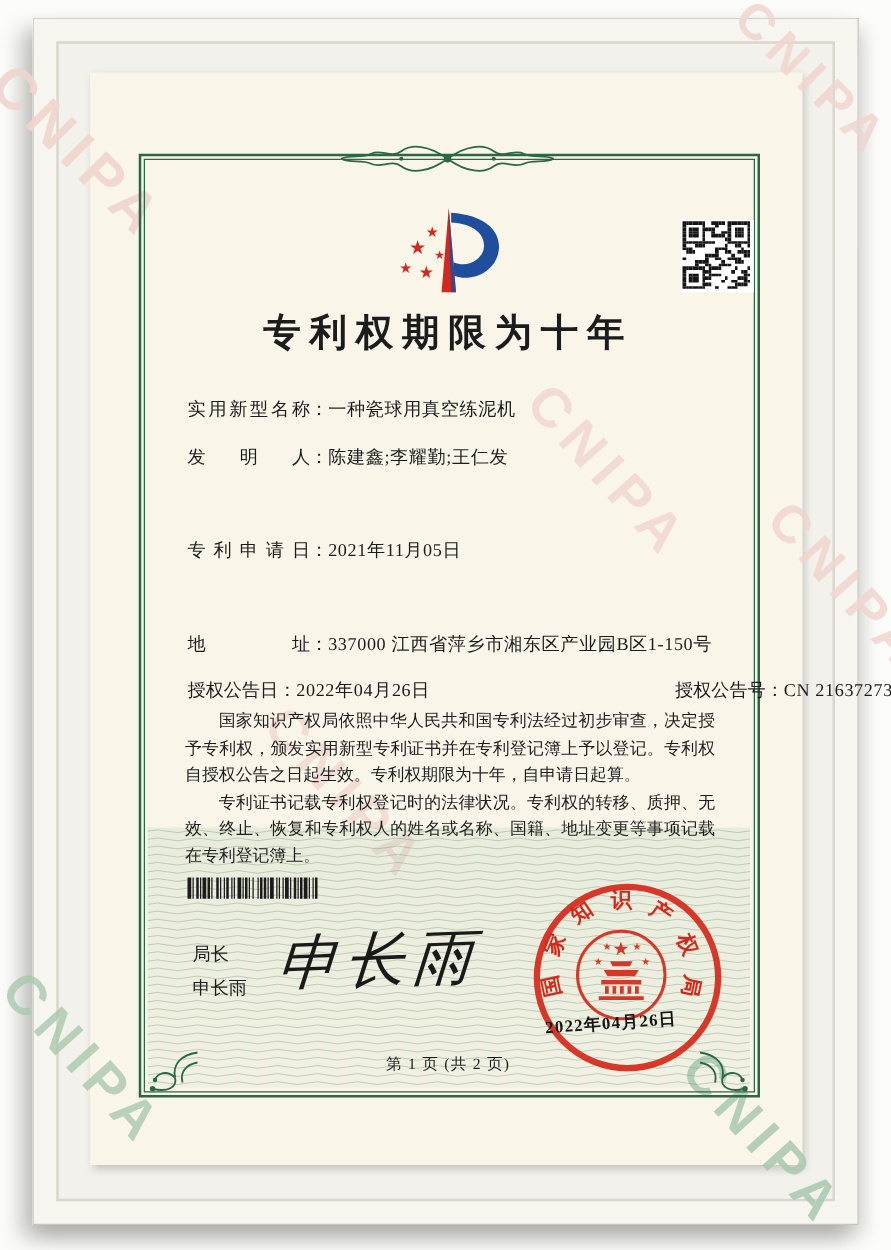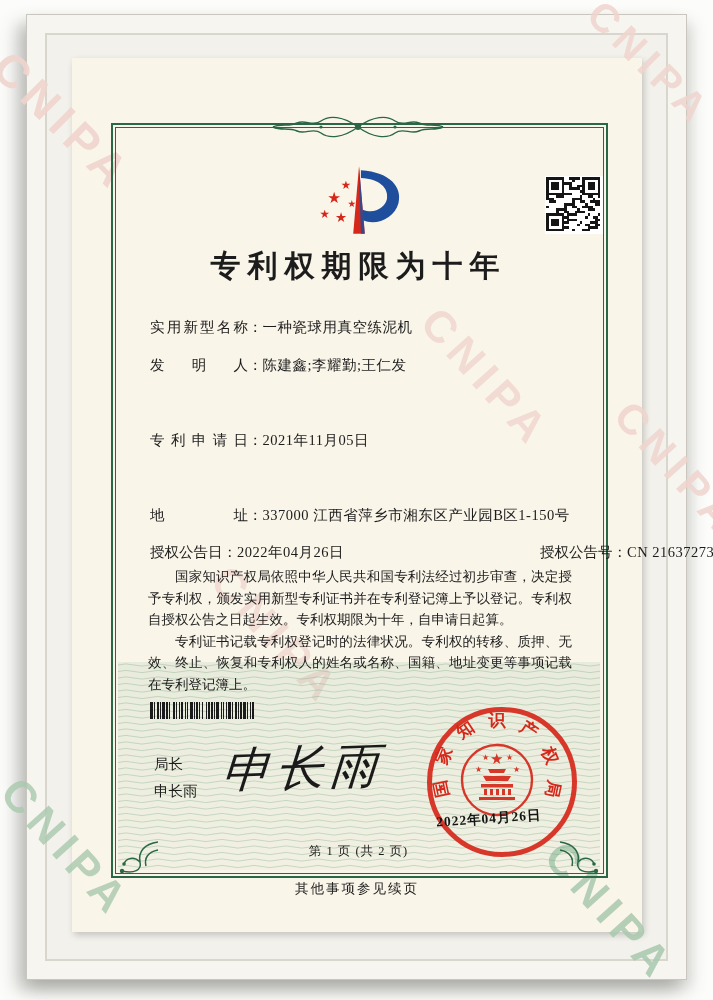--- a/index.html
+++ b/index.html
@@ -664,15 +664,14 @@
       <rect x="33" y="51" width="3" height="6" fill="#d6281a"></rect>
       <rect x="39" y="51" width="3" height="6" fill="#d6281a"></rect>
       <rect x="45" y="51" width="3" height="6" fill="#d6281a"></rect>
       <rect x="51" y="51" width="3" height="6" fill="#d6281a"></rect>
       <rect x="22" y="59" width="36" height="3" fill="#d6281a"></rect>
     </svg>
   </div>
   <div class="seal-date">2022年04月26日</div>
 
   <div class="page-info">第 1 页 (共 2 页)</div>
-  <div class="footer-note">其他事项参见续页</div>
 
 </div>
 
 </body></html>

